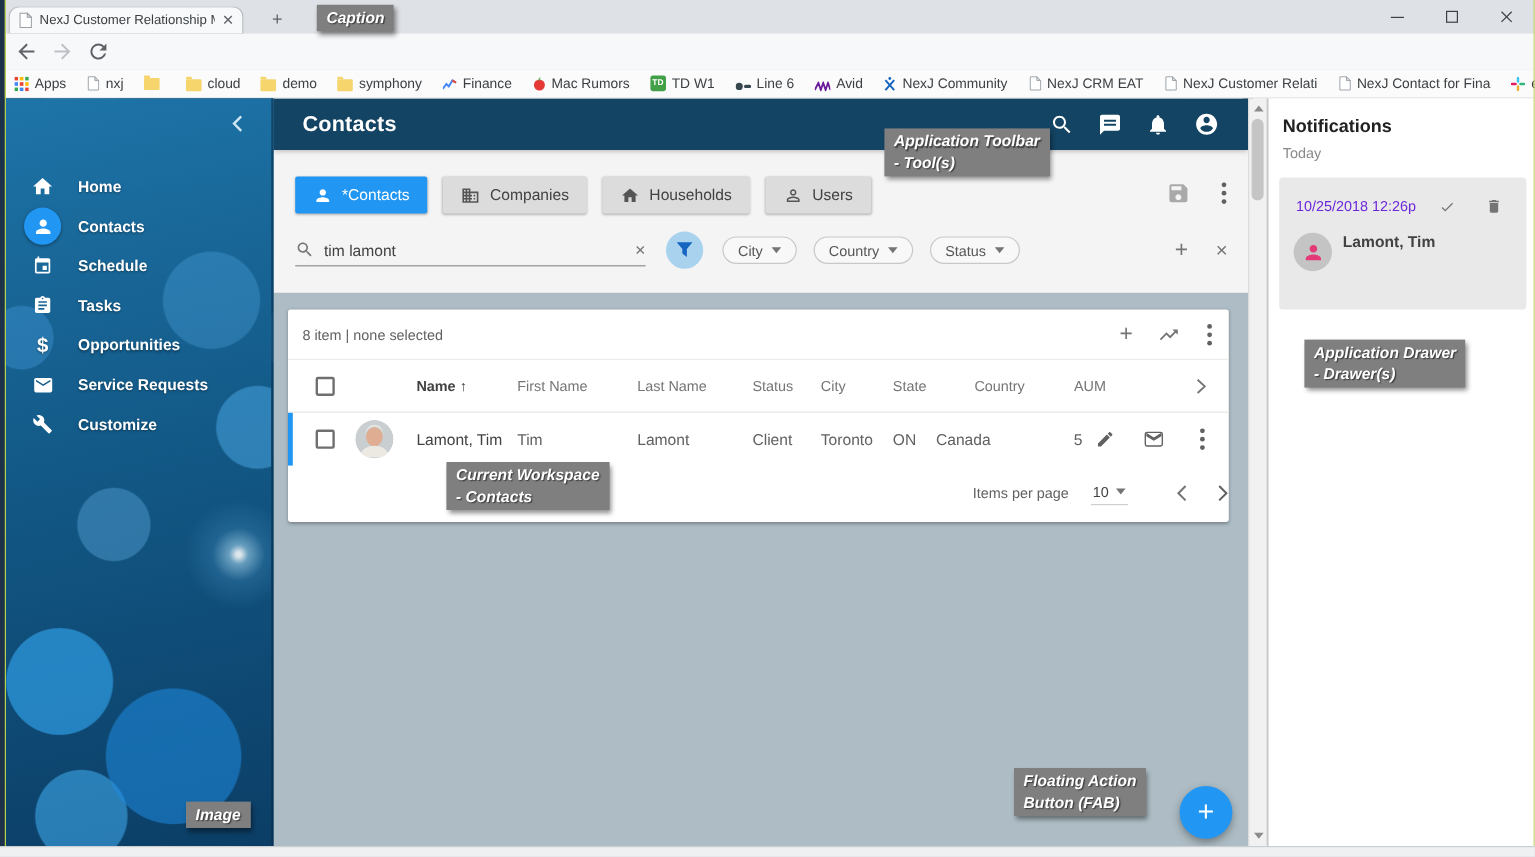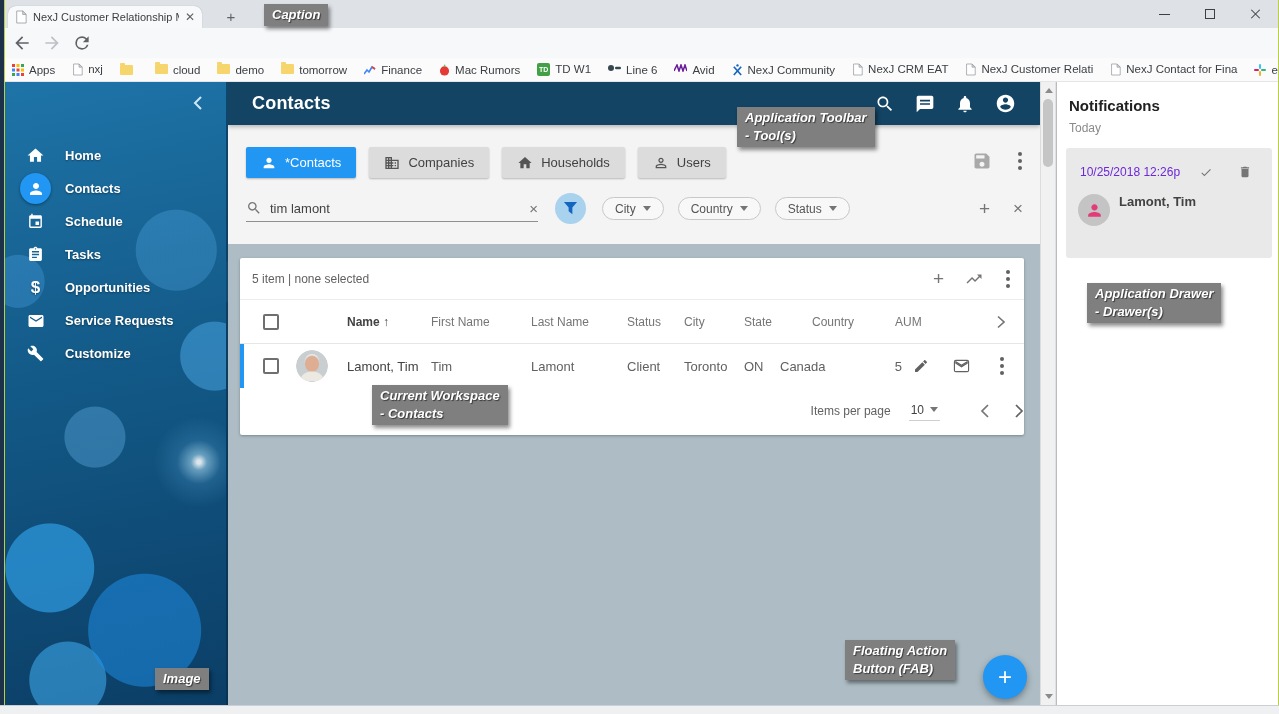--- a/index.html
+++ b/index.html
@@ -38,21 +38,21 @@
   .omni-host { color:#202124; font-weight:bold; }
   .extrow { position:absolute; left:1000px; top:30px; height:26px; display:flex; align-items:center; gap:9px; }
   .extbox { width:15px; height:15px; border-radius:2px; position:relative; display:flex; align-items:center; justify-content:center; }
   .ext-badge { position:absolute; right:-4px; bottom:-4px; background:#424242; color:#fff; font-size:8px; padding:0 2px; }
   .extsep { width:1px; height:16px; background:#d0d0d0; }
 
   
   .bookmarks { position:absolute; left:0; top:58px; width:1279px; height:24px; background:#fbfbfc;
                border-bottom:1px solid #e3e5e8; display:flex; align-items:center; padding:0 12px; gap:17px;
                font-size:11.5px; color:#3c4043; white-space:nowrap; overflow:hidden; }
-  .bm { display:flex; align-items:flex-start; gap:5px; }
+  .bm { display:flex; align-items:flex-end; gap:5px; }
   .bm-folder { width:13px; height:10px; background:#f6d56d; border-radius:1px; position:relative; }
   .bm-folder::before { content:""; position:absolute; left:0; top:-2px; width:5px; height:2px; background:#f6d56d; border-radius:1px 1px 0 0; }
 
   
   .app { position:absolute; left:0; top:82px; width:1279px; height:623px; }
 
   
   .drawer { position:absolute; left:0; top:0; width:228px; height:623px; overflow:hidden;
     background-color:#11578a;
     background-image:
@@ -250,21 +250,21 @@
     <span class="bm">
         <span class="bm-folder"></span>
         <span>cloud</span>
       </span>
     <span class="bm">
         <span class="bm-folder"></span>
         <span>demo</span>
       </span>
     <span class="bm">
         <span class="bm-folder"></span>
-        <span>tomorrow</span>
+        <span>symphony</span>
       </span>
     <span class="bm">
       <svg width="12" height="12" viewBox="0 0 12 12">
           <polyline points="0,10 3,6 5,8 8,3 11,5" fill="none" stroke="#4285f4" stroke-width="1.6"></polyline>
           <polyline points="8,3 11,5" fill="none" stroke="#ea4335" stroke-width="1.6"></polyline>
         </svg>
       <span>Finance</span>
       </span>
     <span class="bm">
       <svg width="11" height="12" viewBox="0 0 12 13">
@@ -482,21 +482,21 @@
         </div>
         <div class="chipactions">
           <span class="plus-glyph">+</span>
           <span class="x-glyph">×</span>
         </div>
       </div>
 
       <div class="content">
         <div class="card">
           <div class="card-toolbar">
-            <span>5 item | none selected</span>
+            <span>8 item | none selected</span>
             <span class="ct-icons">
               <span class="plus-glyph">+</span>
               <svg width="18" height="18" viewBox="0 0 24 24">
                   <path d="M16 6l2.29 2.29-4.88 4.88-4-4L2 16.59 3.41 18l6-6 4 4 6.3-6.29L22 12V6z" fill="#757575"></path>
                 </svg>
               <span class="kebab">
                   <i></i>
                   <i></i>
                   <i></i>
                 </span>

